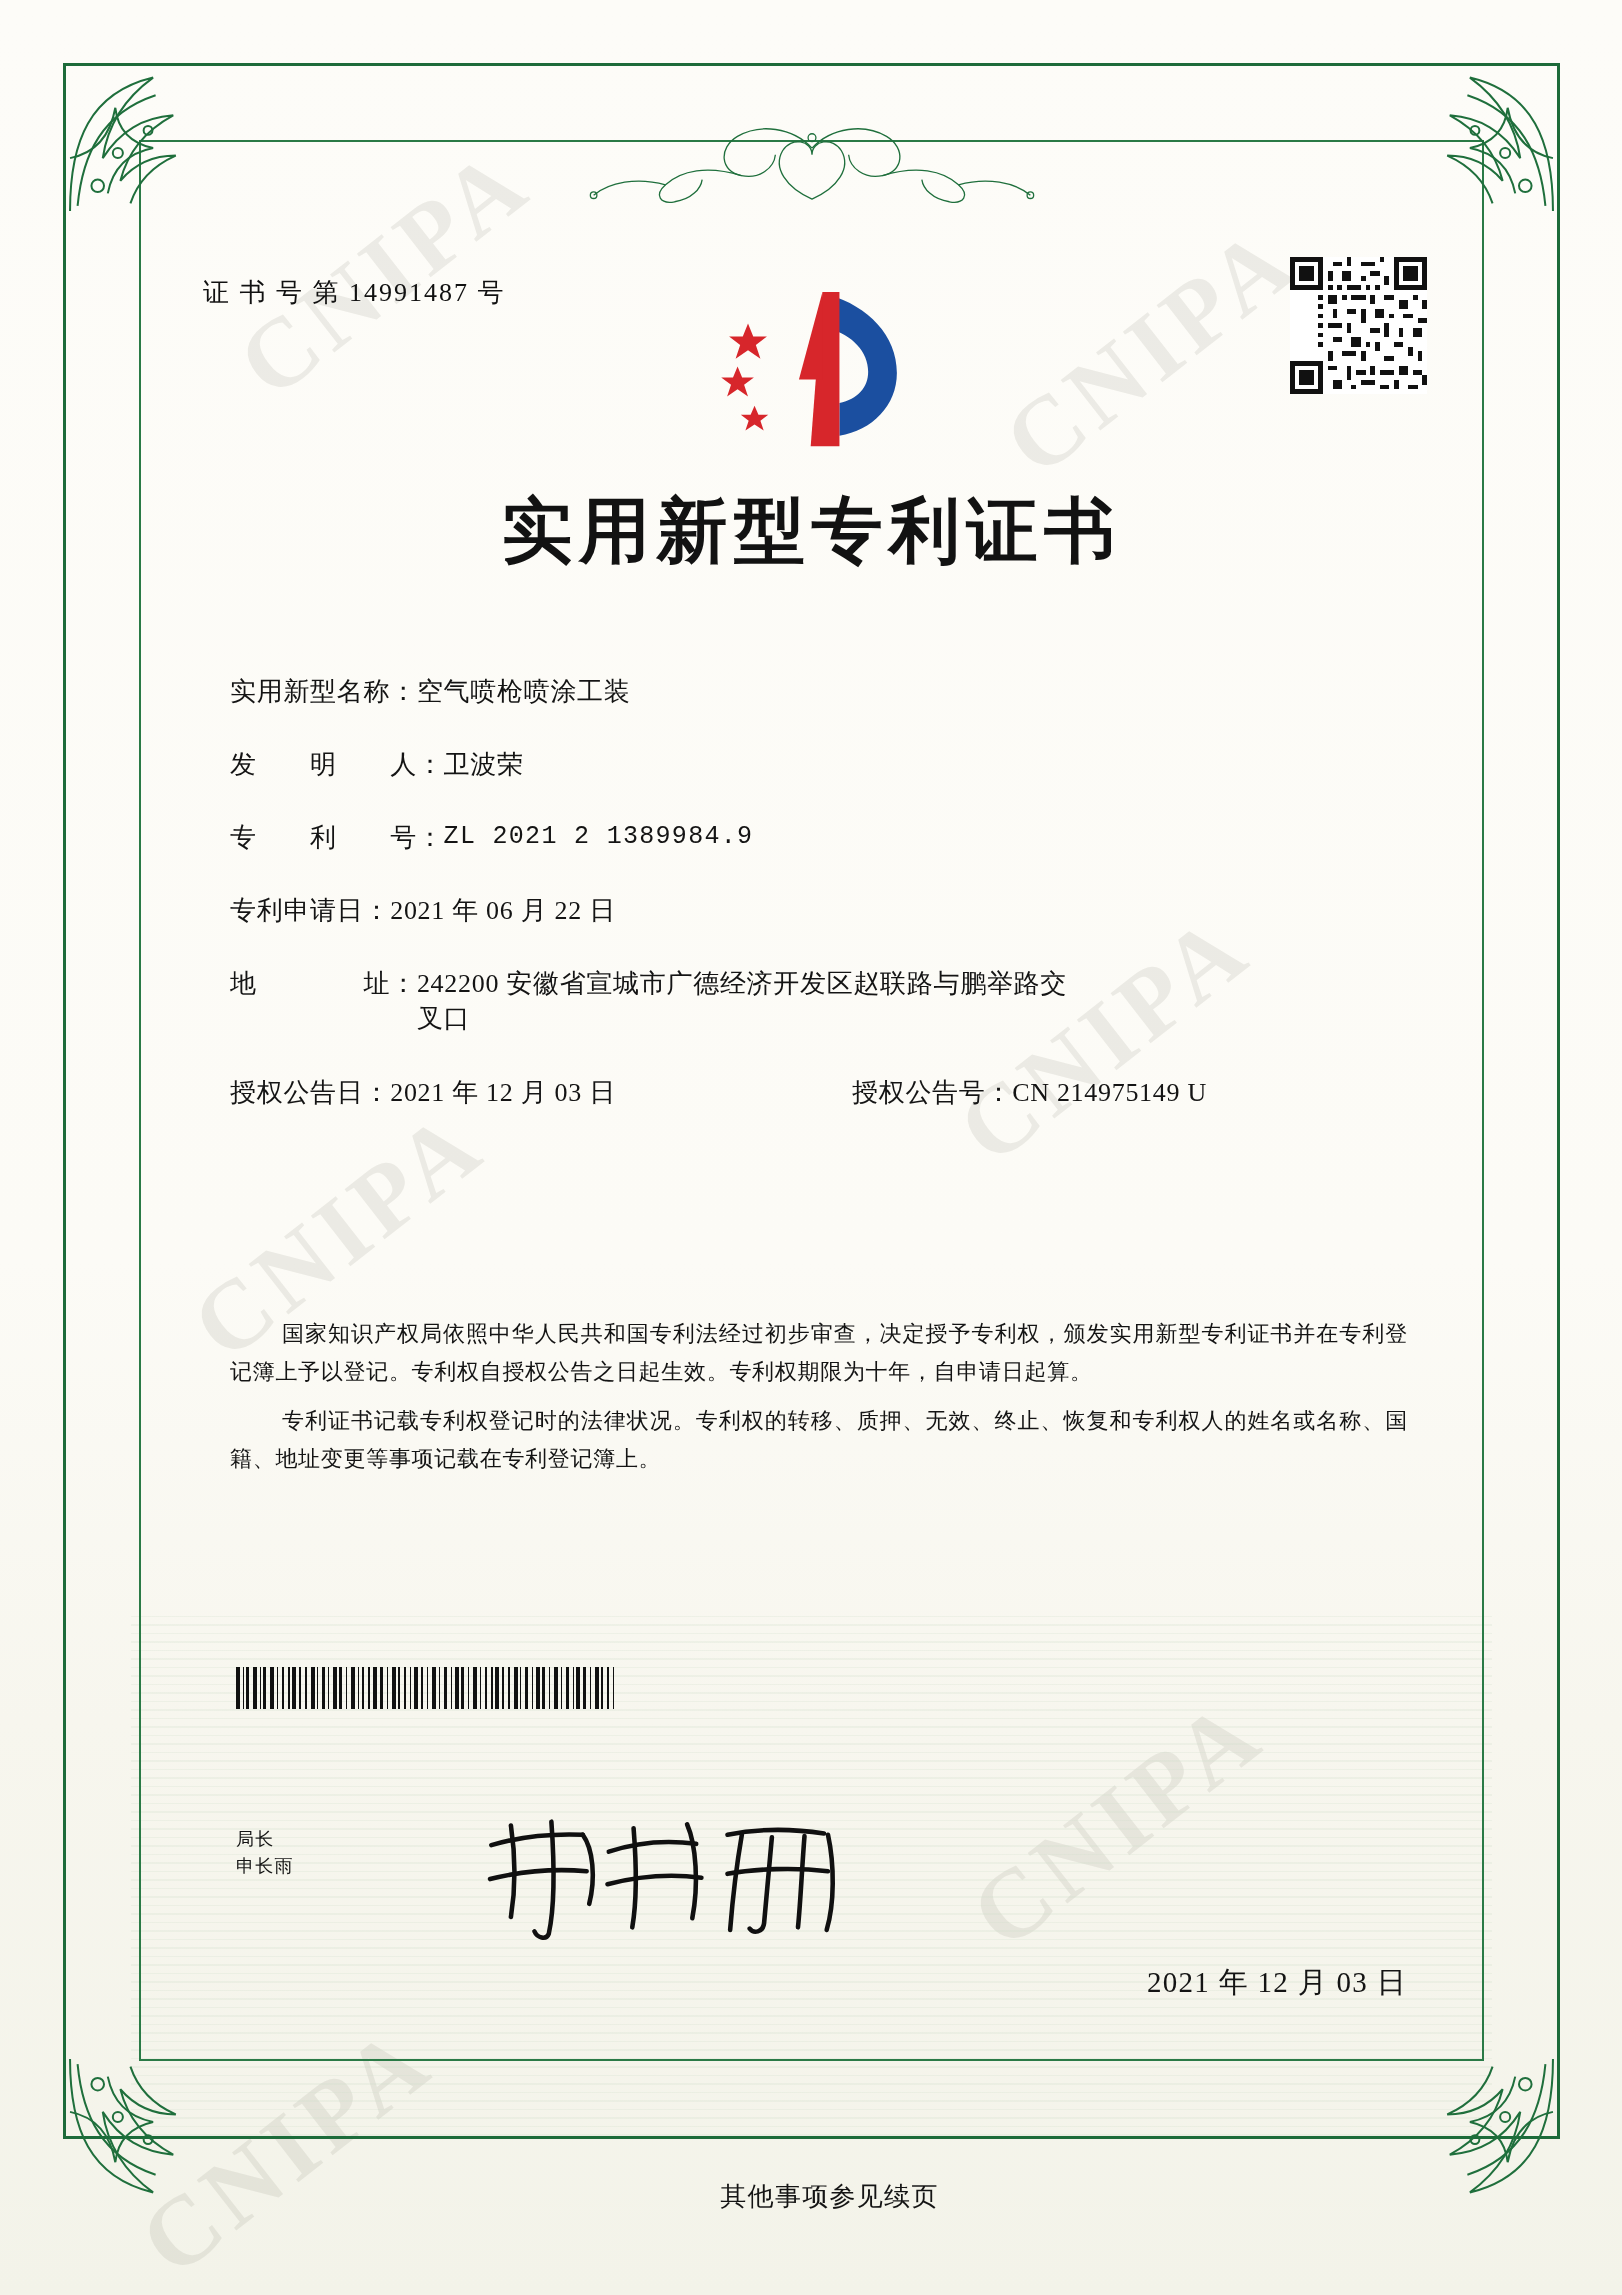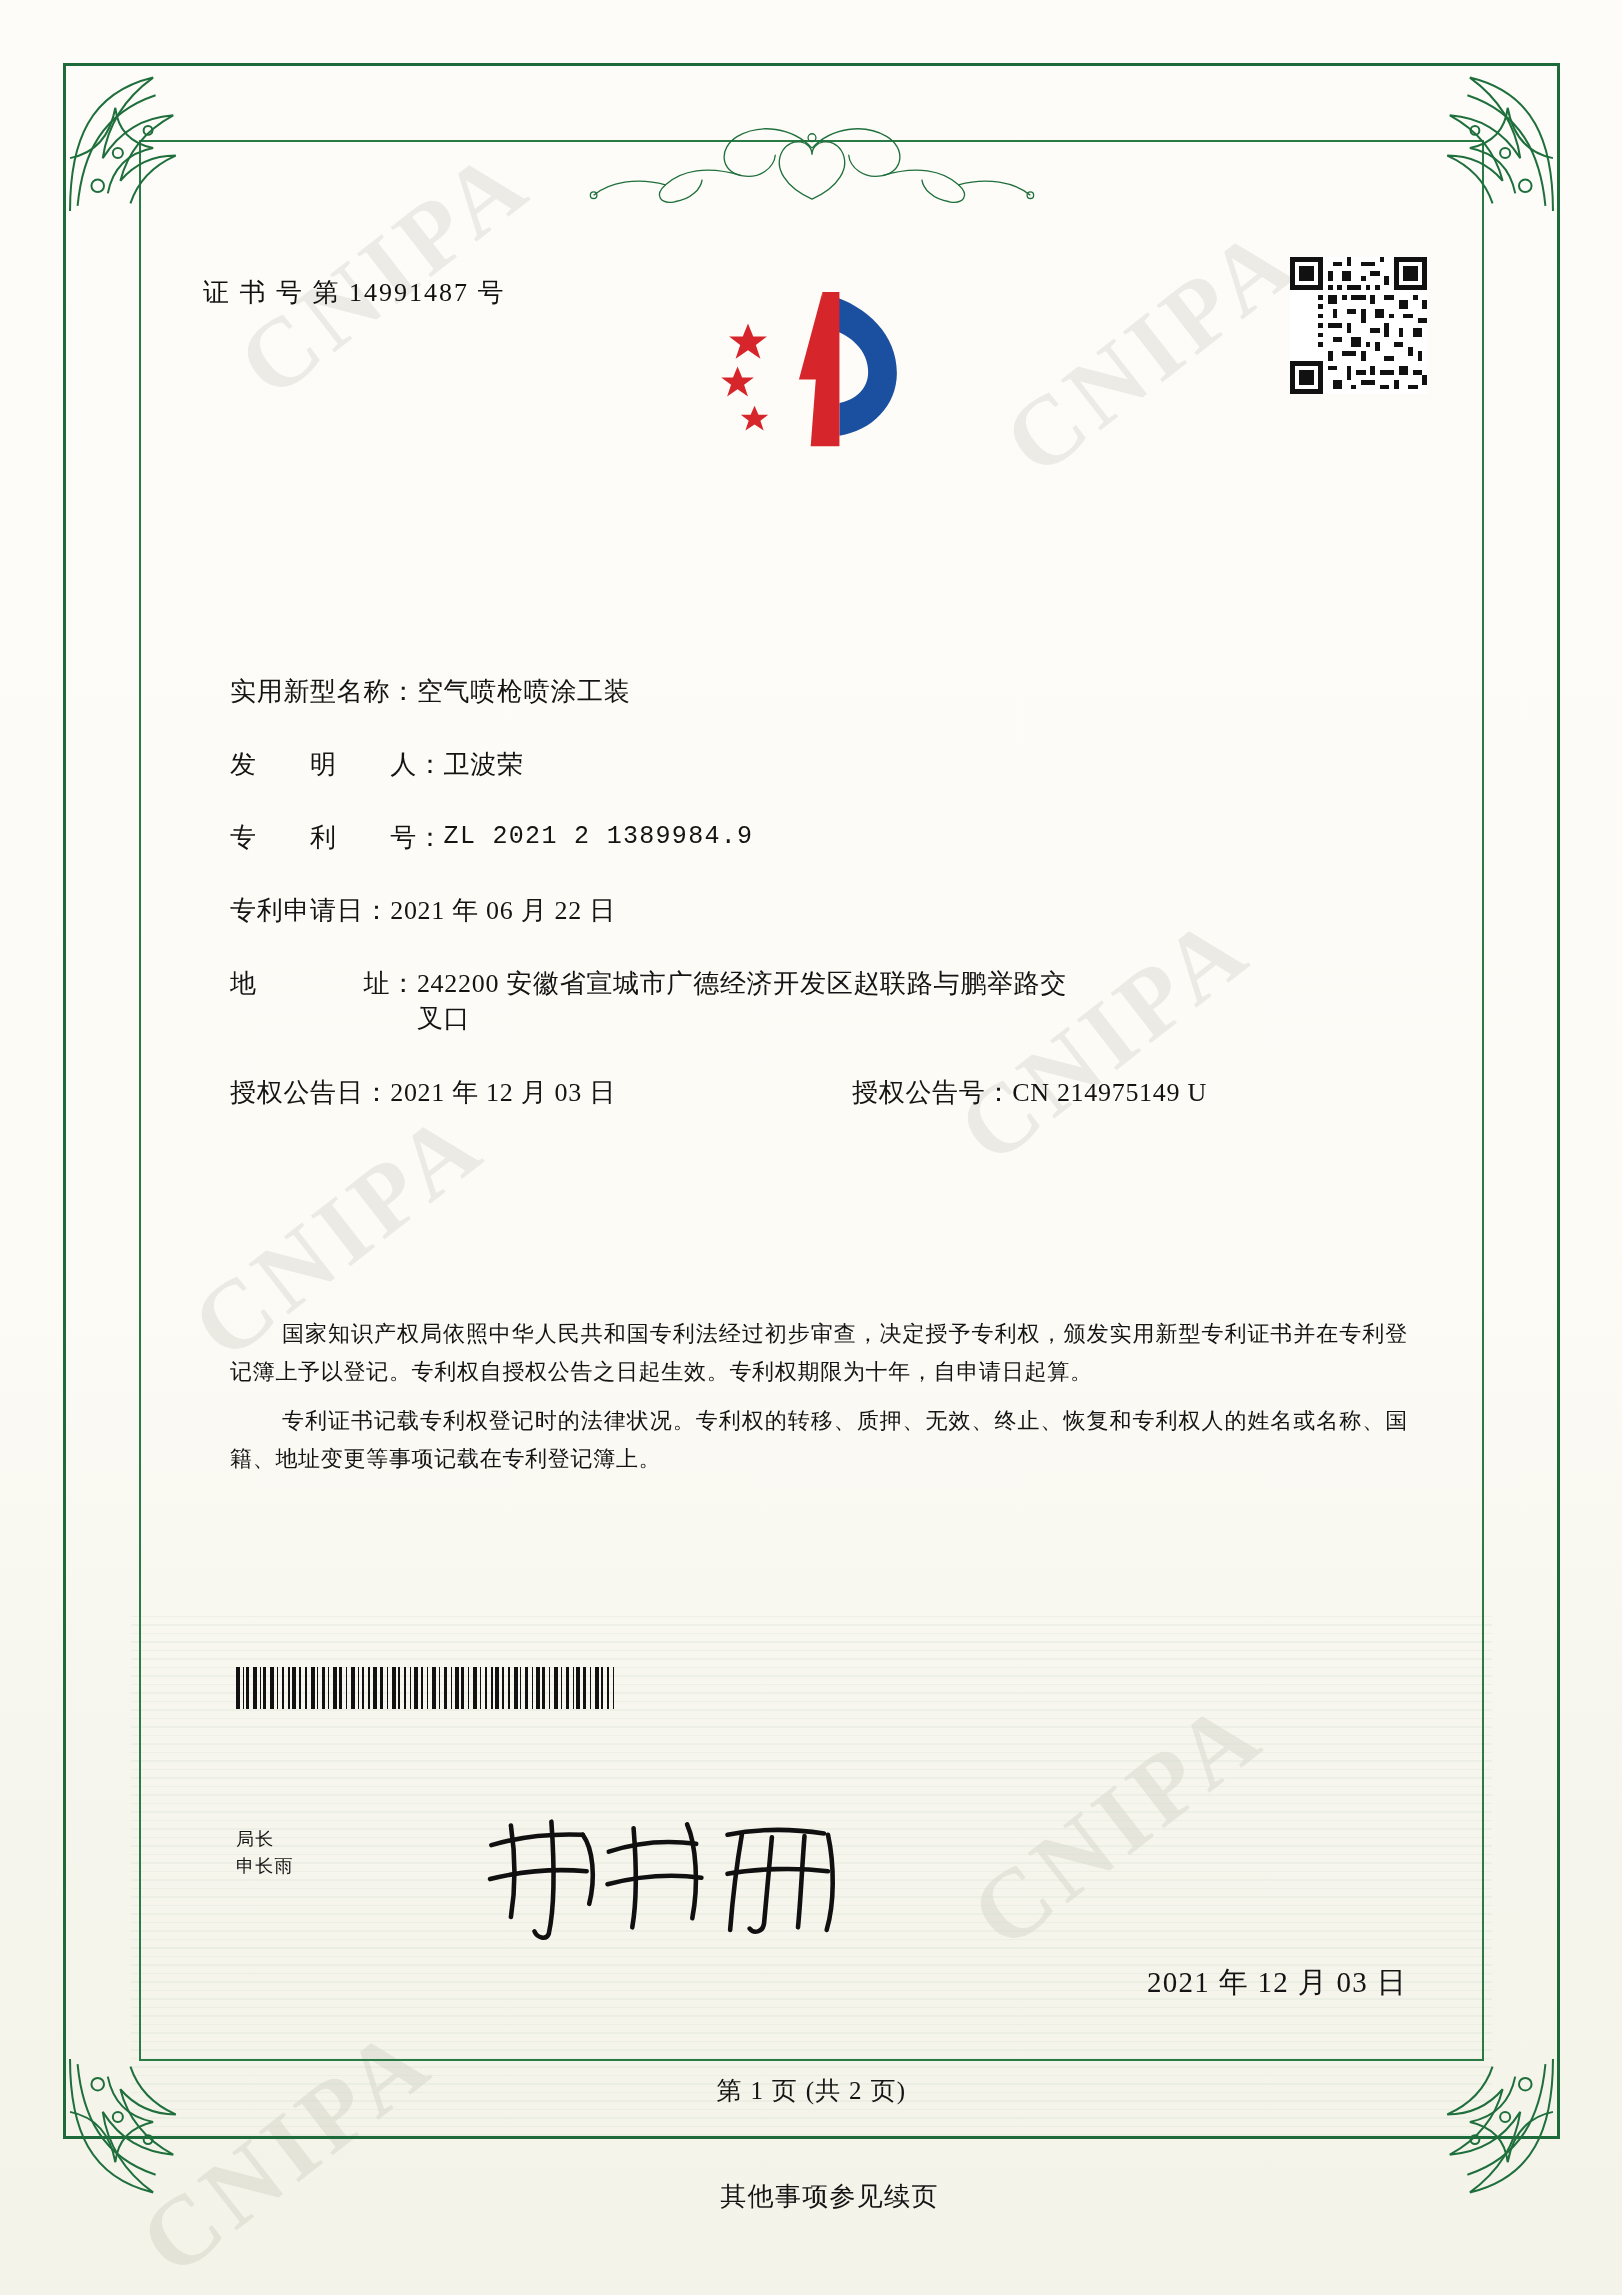--- a/index.html
+++ b/index.html
@@ -422,20 +422,21 @@
         <rect x="13" y="27" width="1" height="1"></rect>
           <rect x="15" y="26" width="3" height="1"></rect>
         <rect x="19" y="27" width="2" height="1"></rect>
           <rect x="22" y="26" width="1" height="2"></rect>
         <rect x="25" y="27" width="2" height="1"></rect>
           <rect x="28" y="25" width="1" height="2"></rect>
       </g>
     </svg>
   </div>
 
+  <div class="title">实用新型专利证书</div>
 
   <div class="fields">
     <div class="row">
       <span class="lbl">实用新型名称：</span>
       <span class="val">空气喷枪喷涂工装</span>
     </div>
     <div class="row">
       <span class="lbl">发　　明　　人：</span>
       <span class="val">卫波荣</span>
     </div>
@@ -561,17 +562,16 @@
       <path d="M392 44 C432 36 486 34 540 42"></path>
       <path d="M414 44 C406 90 400 140 396 190"></path>
       <path d="M460 48 C456 96 452 140 448 180 C446 194 432 196 426 188"></path>
       <path d="M510 46 C506 96 504 146 500 186"></path>
       <path d="M392 104 C436 96 496 94 546 100"></path>
       <path d="M546 44 C556 90 556 150 544 190"></path>
     </svg>
   </div>
 
   <div class="issue-date">2021 年 12 月 03 日</div>
-  <div class="page-num">第 1 页 (共 2 页)</div>
   <div class="footer-note">其他事项参见续页</div>
 
 </div>
 
 
 </body></html>

